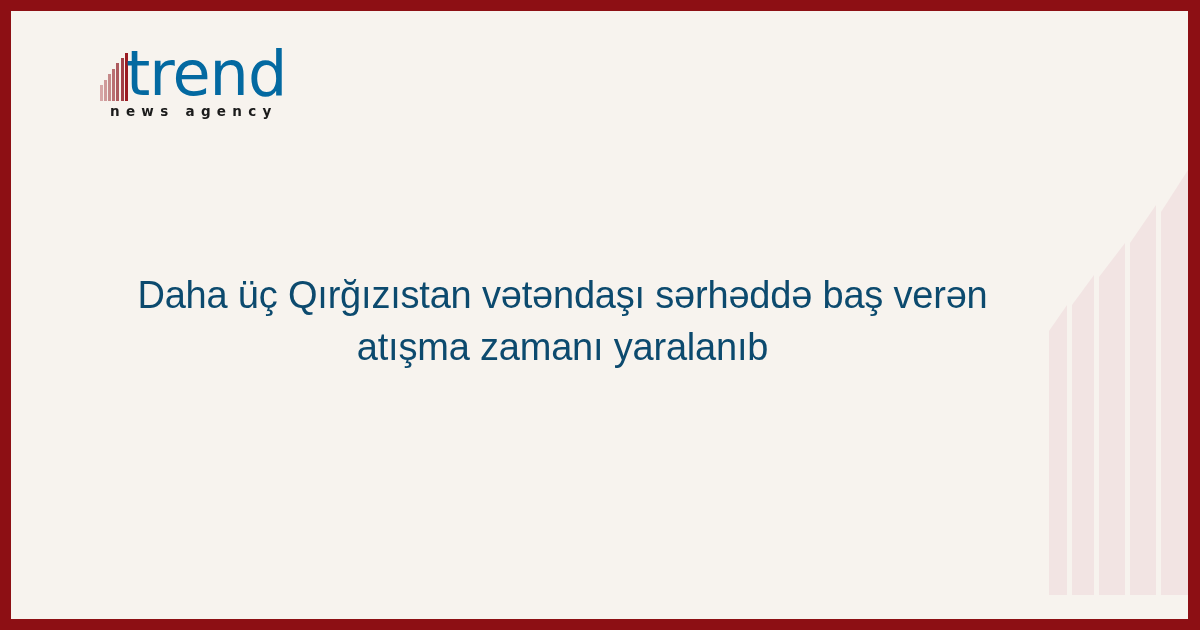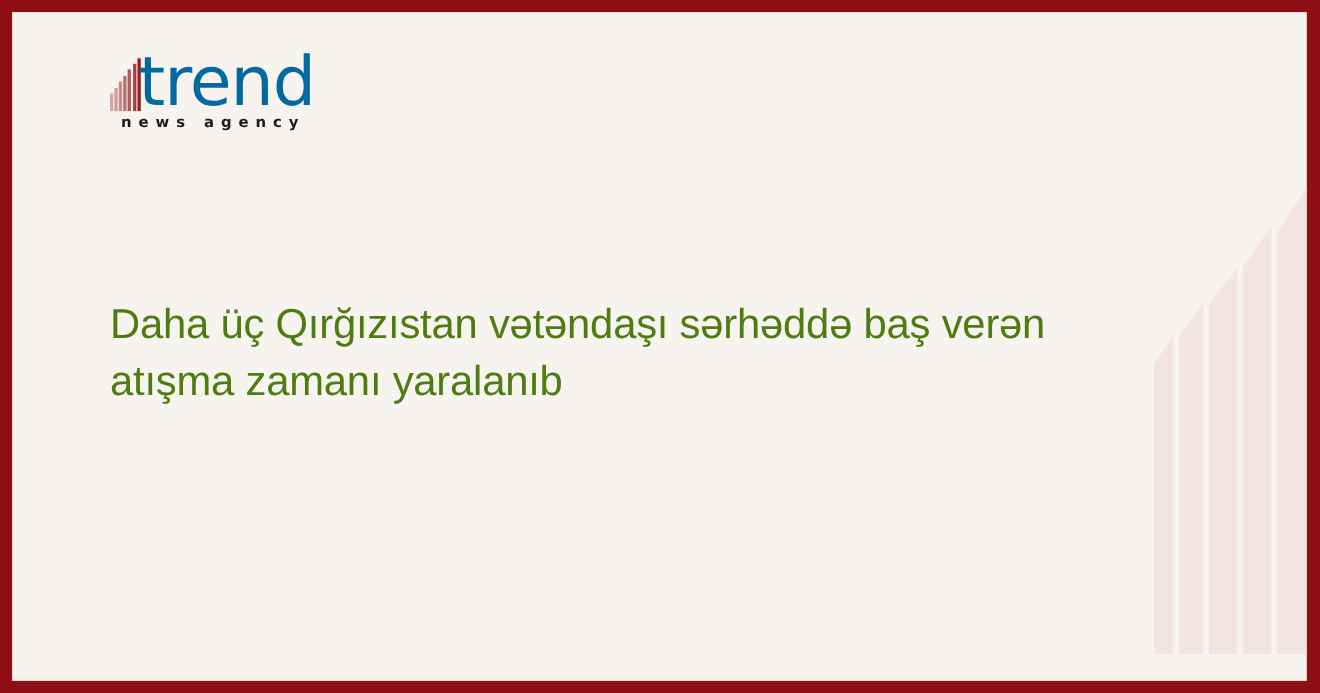--- a/index.html
+++ b/index.html
@@ -124,16 +124,16 @@
           <div class="lm-bar" style="left: 8.2px; height: 26.8px; background: rgb(197, 138, 138);"></div>
           <div class="lm-bar" style="left: 12.3px; height: 32.2px; background: rgb(185, 111, 114);"></div>
           <div class="lm-bar" style="left: 16.4px; height: 37.6px; background: rgb(173, 90, 94);"></div>
           <div class="lm-bar" style="left: 20.5px; height: 43px; background: rgb(162, 63, 70);"></div>
           <div class="lm-bar" style="left: 24.6px; height: 48.4px; background: rgb(155, 27, 34);"></div>
         </div>
       <div class="logo-word" style="color: #0369a1;">trend</div>
       <div class="logo-sub" style="color: rgb(27, 27, 27);">news agency</div>
     </div>
 
-    <h1 class="headline" style="color: #4d7c0f;">Daha üç Qırğızıstan vətəndaşı sərhəddə baş verən atışma zamanı yaralanıb</h1>
+    <h1 class="headline" style="color: #0c4a6e; text-align: center;">Daha üç Qırğızıstan vətəndaşı sərhəddə baş verən atışma zamanı yaralanıb</h1>
 
   </div>
 </div>
 
 </body></html>

